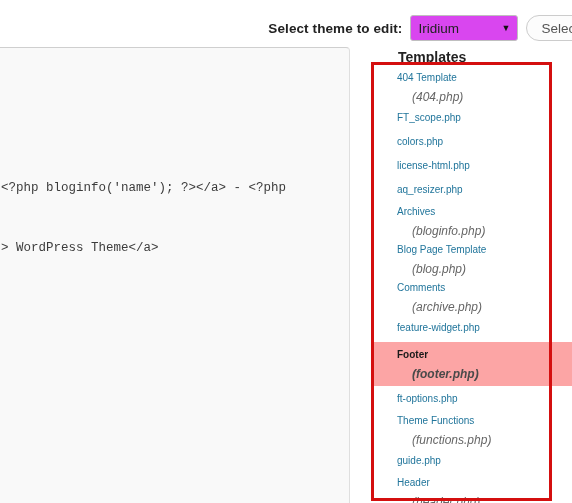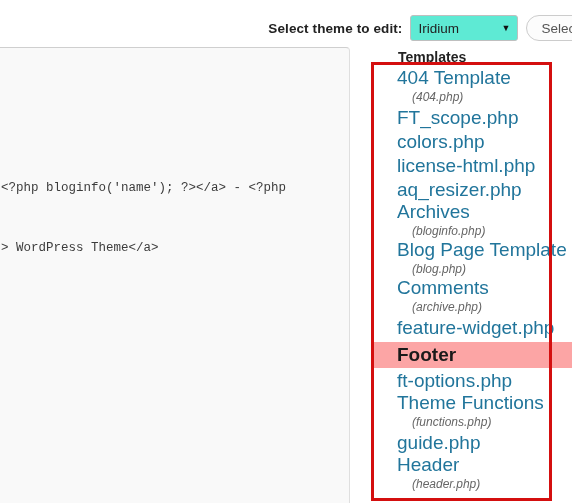--- a/index.html
+++ b/index.html
@@ -43,21 +43,21 @@
     color: #222222;
     margin-right: 8px;
     letter-spacing: 0.1px;
   }
   #theme-select {
     width: 108px;
     height: 26px;
     box-sizing: border-box;
     border: 1px solid #bfbfbf;
     border-radius: 3px;
-    background: #5eead4;
+    background: #d946ef;
     font-family: "Liberation Sans", sans-serif;
     font-size: 13.5px;
     color: #222222;
     padding: 0 20px 0 7px;
     display: flex;
     align-items: center;
     position: relative;
   }
   #theme-select-caret {
     position: absolute;
@@ -156,21 +156,21 @@
   }
   #templates-list li.active {
     background: #fca5a5;
     padding-top: 3px;
     padding-bottom: 3px;
     margin-top: 2px;
     margin-bottom: 1px;
   }
   .tpl-title {
     display: block;
-    font-size: 19px;
+    font-size: 10px;
     line-height: 20px;
     color: #21759b;
     text-decoration: none;
     padding-left: 13px;
   }
   li.active .tpl-title {
     color: #1a1a1a;
     font-weight: bold;
   }
   .tpl-file {
@@ -243,20 +243,21 @@
       </li>
       <li>
         <a class="tpl-title">Comments</a>
         <span class="tpl-file">(archive.php)</span>
       </li>
       <li class="tpl-single">
         <a class="tpl-title">feature-widget.php</a>
       </li>
       <li class="active">
         <a class="tpl-title">Footer</a>
+        <span class="tpl-file">(footer.php)</span>
       </li>
       <li class="tpl-single">
         <a class="tpl-title">ft-options.php</a>
       </li>
       <li>
         <a class="tpl-title">Theme Functions</a>
         <span class="tpl-file">(functions.php)</span>
       </li>
       <li class="tpl-single">
         <a class="tpl-title">guide.php</a>

